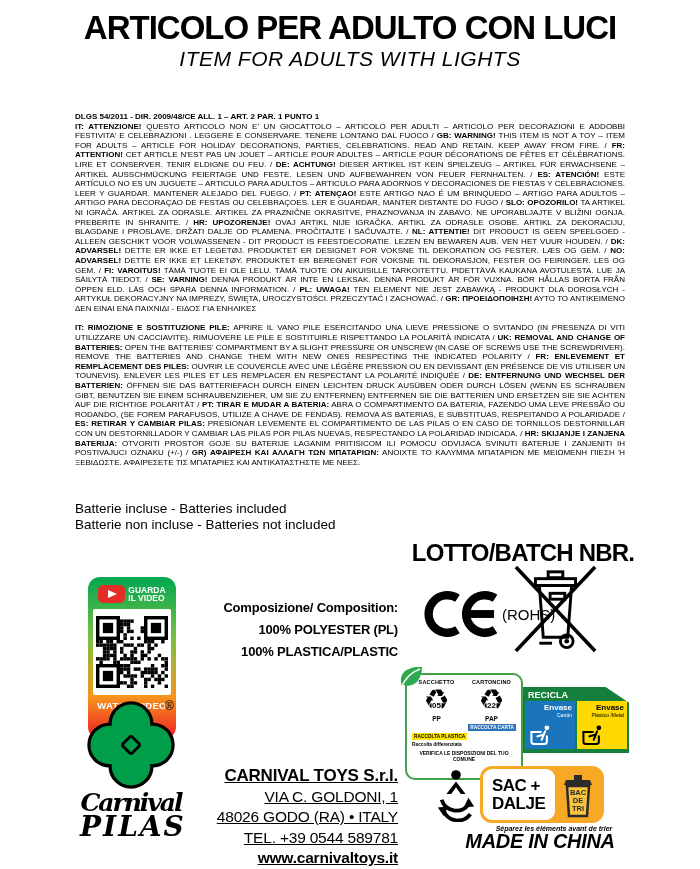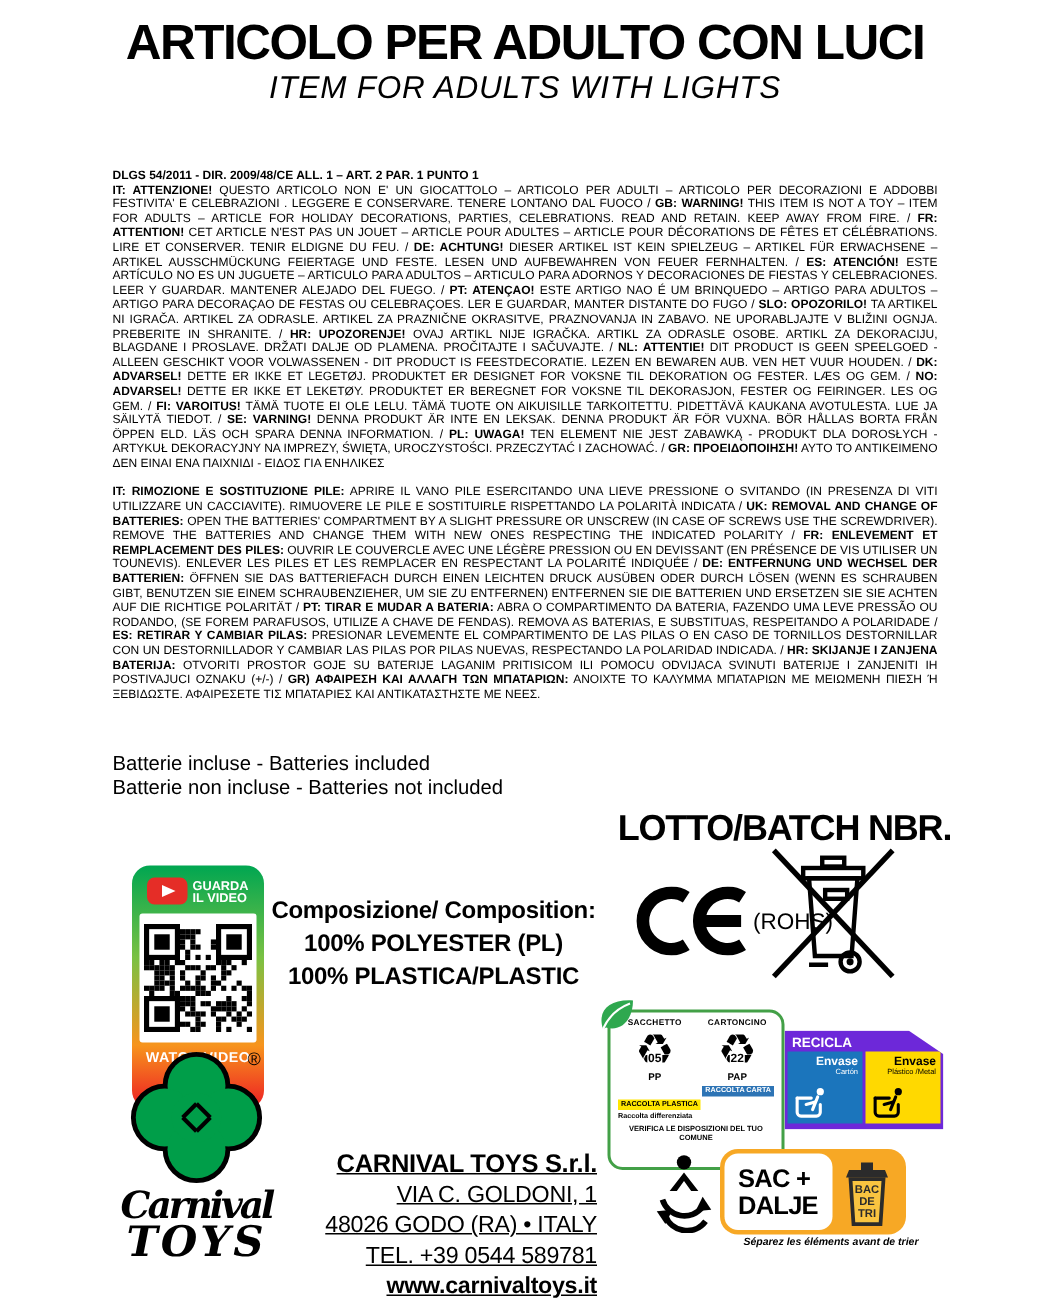--- a/index.html
+++ b/index.html
@@ -36,22 +36,22 @@
   .yt-play { width:27px; height:18px; background:#e52d27; border-radius:5px;
     position:relative; flex:0 0 auto; }
   .yt-play::after { content:""; position:absolute; left:10px; top:4.5px;
     border-left:9px solid #fff; border-top:4.5px solid transparent; border-bottom:4.5px solid transparent; }
   .qr-top-text { color:#fff; font-weight:bold; font-size:8.5px; line-height:8.5px; }
   .qr-white { background:#fff; width:78px; height:86px; margin-top:3px; border-radius:2px;
     display:flex; align-items:center; justify-content:center; }
   .qr-bottom { color:#fff; font-weight:bold; font-size:9.5px; margin-top:5px; letter-spacing:0.3px; }
 
   
-  .comp { position:absolute; left:180px; top:597px; width:218px; text-align:center;
-    font-weight:bold; font-size:16px; line-height:22px; letter-spacing:-0.2px; }
+  .comp { position:absolute; left:180px; top:597px; width:218px; text-align:right;
+    font-weight:bold; font-size:13px; line-height:22px; letter-spacing:-0.2px; }
 
   
   .ce-row { position:absolute; left:416px; top:591px; display:flex; align-items:center; }
   .rohs { font-size:15px; margin-left:2px; }
 
   
   .weee { position:absolute; left:511px; top:559px; }
 
   
   .eco { position:absolute; left:405px; top:673px; width:118px; height:107px;
@@ -68,21 +68,21 @@
   .eco-mat { font-size:6.5px; font-weight:bold; margin-top:-2px; }
   .eco-chips { display:flex; justify-content:space-between; align-items:flex-start; padding:0 3px; margin-top:2px; }
   .chip-col { text-align:left; }
   .chip-y { display:inline-block; background:#ffe600; font-size:4.8px; font-weight:bold; padding:1px 2px; }
   .chip-sub { font-size:4.8px; font-weight:bold; }
   .chip-b { display:inline-block; background:#2d74b5; color:#fff; font-size:4.8px; font-weight:bold; padding:1px 2px; }
   .eco-footer { font-size:5px; font-weight:bold; margin-top:3px; }
 
   
   .recicla { position:absolute; left:523px; top:687px; width:106px; height:66px;
-    background:#6d28d9; clip-path:polygon(0 0,78% 0,100% 24%,100% 100%,0 100%);
+    background:#15803d; clip-path:polygon(0 0,78% 0,100% 24%,100% 100%,0 100%);
     box-sizing:border-box; padding:2px; }
   .recicla-title { color:#fff; font-weight:bold; font-size:9px; line-height:12px; padding-left:3px; }
   .recicla-panels { display:flex; height:48px; gap:2px; }
   .rec-panel { flex:1; padding:2px 3px; box-sizing:border-box; display:flex; flex-direction:column;text-align:right; }
   .rec-blue { background:#1b75bc; color:#fff; }
   .rec-yellow { background:#ffd900; color:#000; }
   .rec-l1 { font-weight:bold; font-size:8px; line-height:9px; }
   .rec-l2 { font-size:5px; line-height:6px; }
   .rec-icon { margin-top:auto; }
 
@@ -412,21 +412,21 @@
       </g>
       <g stroke="#000" stroke-width="3" fill="none">
         <line x1="50" y1="40" x2="40" y2="50"></line>
         <line x1="50" y1="40" x2="60" y2="50"></line>
         <line x1="50" y1="60" x2="40" y2="50"></line>
         <line x1="50" y1="60" x2="60" y2="50"></line>
       </g>
       <text x="87" y="12" font-size="13">®</text>
     </svg>
     <div class="logo-script1">Carnival</div>
-    <div class="logo-script2">TOYS</div>
+    <div class="logo-script2">PILAS</div>
   </div>
 
   <div class="address">
     <div class="addr-name">CARNIVAL TOYS S.r.l.</div>
     <div>VIA C. GOLDONI, 1</div>
     <div>48026 GODO (RA) • ITALY</div>
     <div>TEL. +39 0544 589781</div>
     <div class="addr-bold">www.carnivaltoys.it</div>
     <div class="addr-bold">info@carnivaltoys.it</div>
   </div>
@@ -456,14 +456,15 @@
             <text x="20" y="25" text-anchor="middle" font-size="7.5" font-weight="bold" fill="#2b2b2b">BAC</text>
             <text x="20" y="33" text-anchor="middle" font-size="7.5" font-weight="bold" fill="#2b2b2b">DE</text>
             <text x="20" y="41" text-anchor="middle" font-size="7.5" font-weight="bold" fill="#2b2b2b">TRI</text>
           </svg>
         </div>
       </div>
     </div>
     <div class="sorting-caption">Séparez les éléments avant de trier</div>
   </div>
 
+  <div class="made">MADE IN CHINA</div>
 
 </div>
 
 </body></html>

